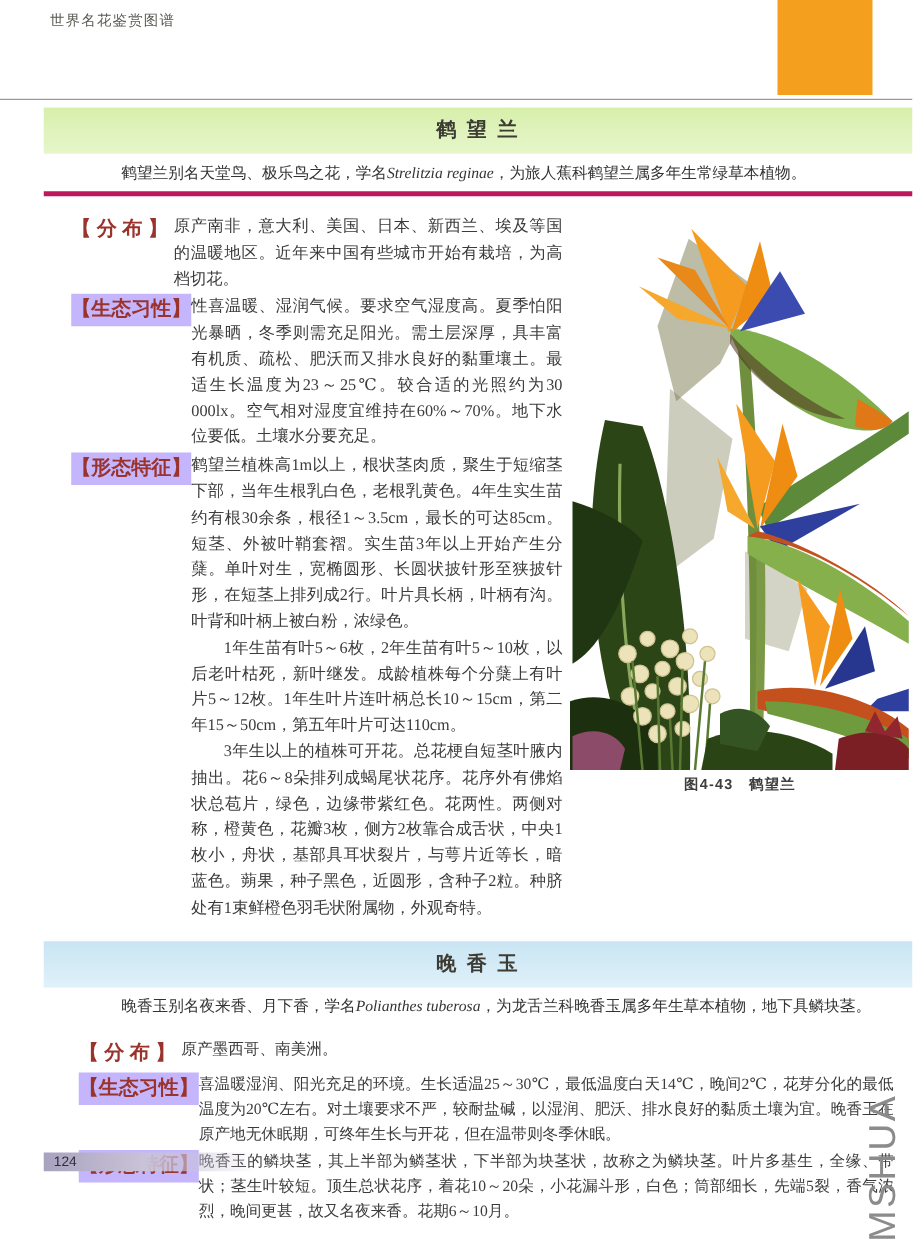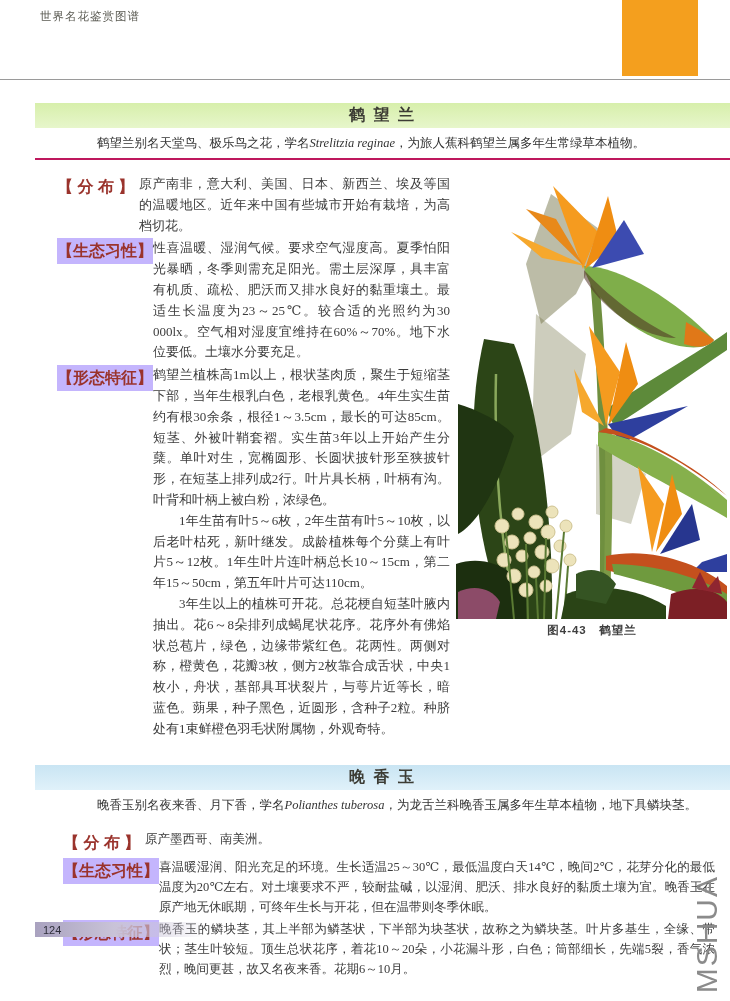--- a/index.html
+++ b/index.html
@@ -28,32 +28,32 @@
     font-size: 11.5px; color: #5a5a52; letter-spacing: 1px;
   }
   .rule-top {
     height: 0; border-top: 1px solid #9a9a9a; width: 730px;
     margin-top: 3px;
   }
 
   
   .content { padding-left: 35px; padding-right: 0; }
   .title-bar {
-    height: 25px; width: 695px; margin-top: 23px;
+    height: 37px; width: 695px; margin-top: 6px;
     display: flex; align-items: center; justify-content: center;
   }
   .title-bar.green { background: linear-gradient(to bottom, #d7efab, #e7f6cb); }
   .title-bar.blue  { background: linear-gradient(to bottom, #c9e5f3, #e0f1fa); }
   .entry-title {
     font-family: "Liberation Sans", sans-serif;
     font-size: 16px; font-weight: bold; color: #3c3c34; letter-spacing: 2px;
   }
   .intro {
     padding: 7px 28px 6px 62px; font-size: 12.5px; color: #333;
-    border-bottom: 2px solid #be185d; width: 695px;
+    border-bottom: 4px solid #be185d; width: 695px;
   }
   .intro .latin { font-style: italic; font-family: "Liberation Serif", serif; }
 
   
   .columns { display: flex; margin-top: 14px; }
   .text-col { width: 415px; padding-left: 22px; }
   .figure-col { width: 278px; padding-left: 6px; }
 
   .section { display: flex; margin-bottom: 2px; }
   .section-label {

